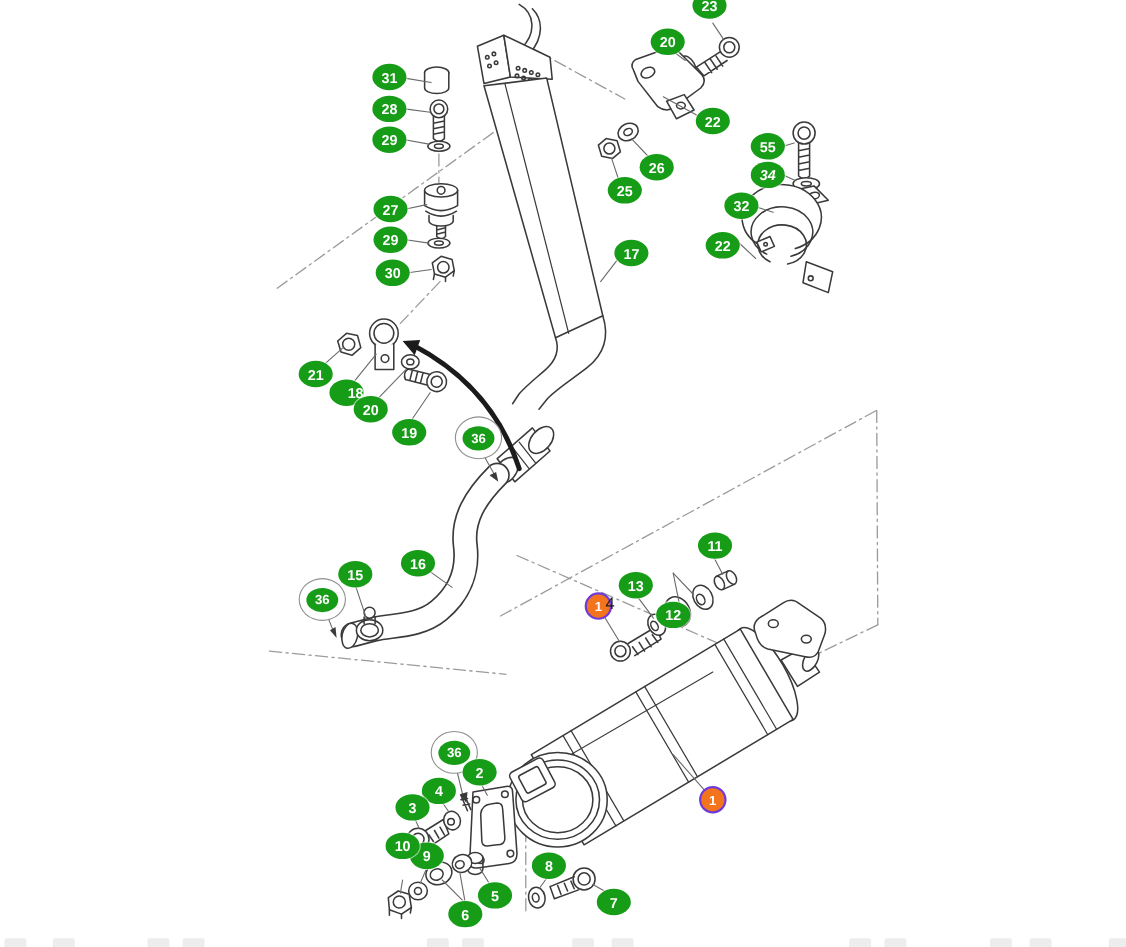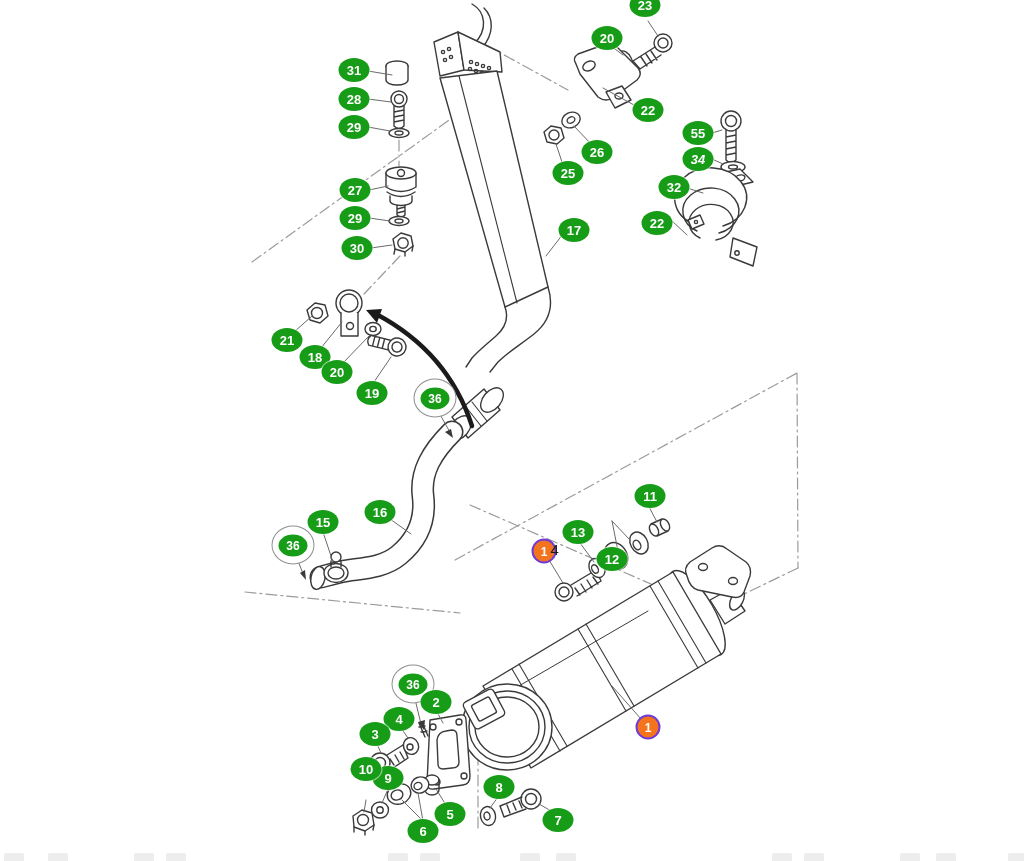--- a/index.html
+++ b/index.html
@@ -391,21 +391,21 @@
       </div>
       <div class="callout green" style="left: 674px; top: 187px;">
         <span class="num">32</span>
       </div>
       <div class="callout green" style="left: 657px; top: 223px;">
         <span class="num">22</span>
       </div>
       <div class="callout green" style="left: 287px; top: 340px;">
         <span class="num">21</span>
       </div>
-      <div class="callout green" style="left: 315px; top: 357px;">
+      <div class="callout green" style="left: 315px; top: 357px; justify-content: flex-end;">
         <span class="num">18</span>
       </div>
       <div class="callout green" style="left: 337px; top: 372px;">
         <span class="num">20</span>
       </div>
       <div class="callout green" style="left: 372px; top: 393px;">
         <span class="num">19</span>
       </div>
       <div class="callout circled" style="left: 435px; top: 398px;">
         <span class="num">36</span>

